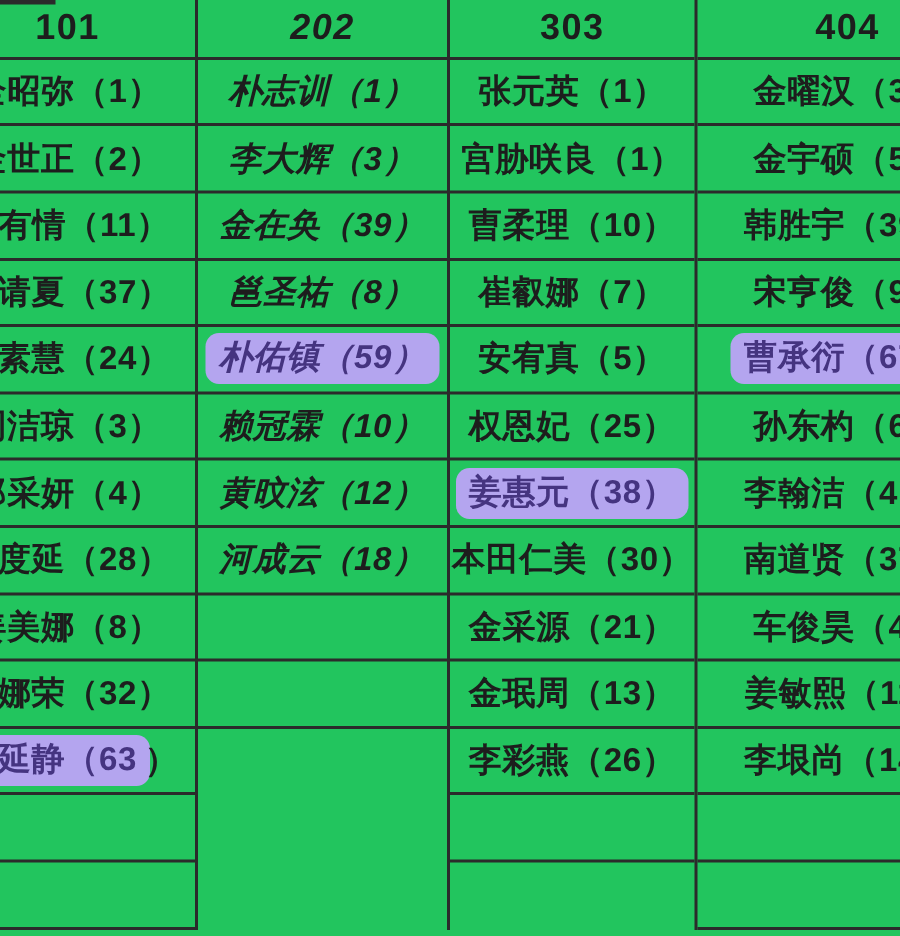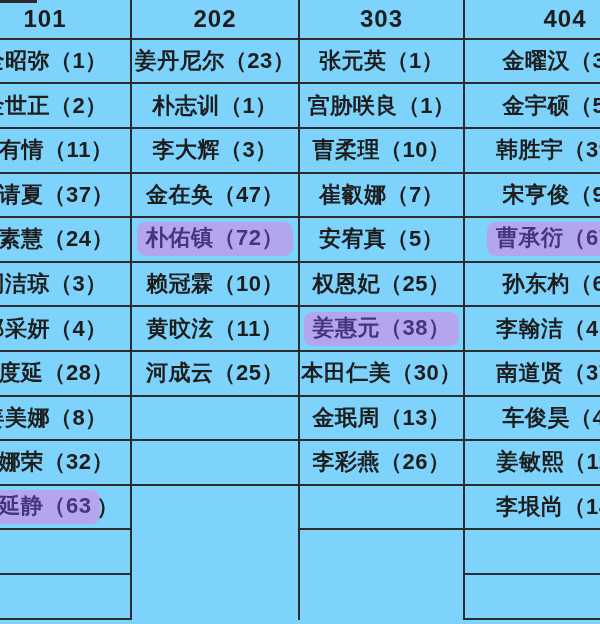--- a/index.html
+++ b/index.html
@@ -1,34 +1,34 @@
 <!DOCTYPE html>
 <html><head>
 <meta charset="utf-8">
 <style>
   html,body{margin:0;padding:0;}
   .stage{
     position:relative;
     width:600px;height:624px;
     overflow:hidden;
-    background:#7dd3fc;
+    background:#22c55e;
     font-family:"Liberation Sans","DejaVu Sans",sans-serif;
   }
   .table-wrap{
     position:absolute;
     left:-40px;top:0;
     display:flex;
   }
   .col{
     display:flex;
     flex-direction:column;
     border-right:2.4px solid #2b2b2b;
   }
   .col.c0{width:170px;}
-  .col.c1{width:166px;}
+  .col.c1{width:166px;font-style:italic;}
   .col.c2{width:163px;}
   .col.c3{width:200px;}
   .cell{
     height:42.6px;
     display:flex;
     align-items:center;
     justify-content:center;
     border-bottom:2.2px solid #2b2b2b;
     font-weight:bold;
     font-size:22px;
@@ -77,45 +77,46 @@
         <div class="cell">林娜荣（32）</div>
         <div class="cell">
           <span class="hl">俞延静（63</span>
           <span class="rest">）</span>
         </div>
         <div class="cell"></div>
         <div class="cell"></div>
       </div>
       <div class="col c1">
         <div class="cell header">202</div>
-        <div class="cell">姜丹尼尔（23）</div>
         <div class="cell">朴志训（1）</div>
         <div class="cell">李大辉（3）</div>
-        <div class="cell">金在奂（47）</div>
+        <div class="cell">金在奂（39）</div>
+        <div class="cell">邕圣祐（8）</div>
         <div class="cell">
-          <span class="hl">朴佑镇（72）</span>
+          <span class="hl">朴佑镇（59）</span>
         </div>
         <div class="cell">赖冠霖（10）</div>
-        <div class="cell">黄旼泫（11）</div>
-        <div class="cell">河成云（25）</div>
+        <div class="cell">黄旼泫（12）</div>
+        <div class="cell">河成云（18）</div>
         <div class="cell"></div>
         <div class="cell"></div>
       </div>
       <div class="col c2">
         <div class="cell header">303</div>
         <div class="cell">张元英（1）</div>
         <div class="cell">宫胁咲良（1）</div>
         <div class="cell">曺柔理（10）</div>
         <div class="cell">崔叡娜（7）</div>
         <div class="cell">安宥真（5）</div>
         <div class="cell">权恩妃（25）</div>
         <div class="cell">
           <span class="hl">姜惠元（38）</span>
         </div>
         <div class="cell">本田仁美（30）</div>
+        <div class="cell">金采源（21）</div>
         <div class="cell">金珉周（13）</div>
         <div class="cell">李彩燕（26）</div>
         <div class="cell"></div>
       </div>
       <div class="col c3">
         <div class="cell header">404</div>
         <div class="cell">金曜汉（3）</div>
         <div class="cell">金宇硕（5）</div>
         <div class="cell">韩胜宇（39）</div>
         <div class="cell">宋亨俊（9）</div>

